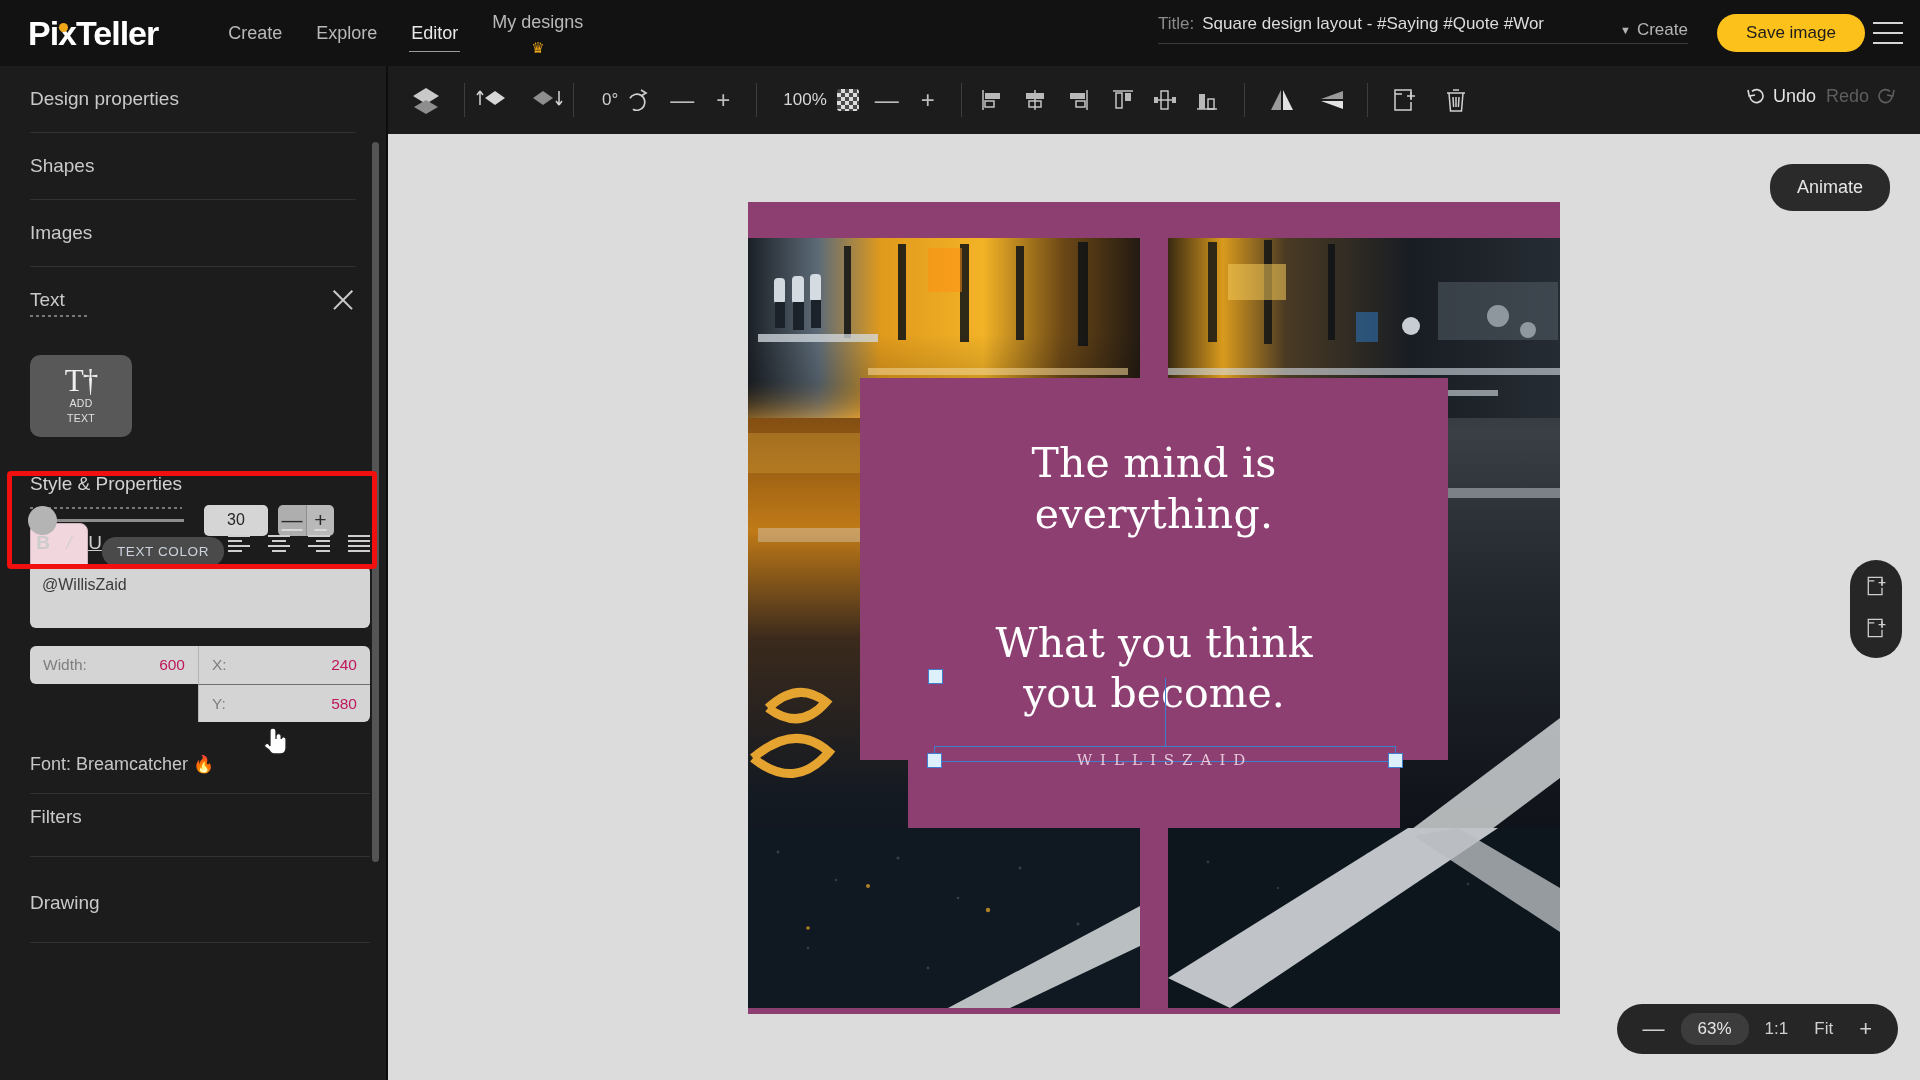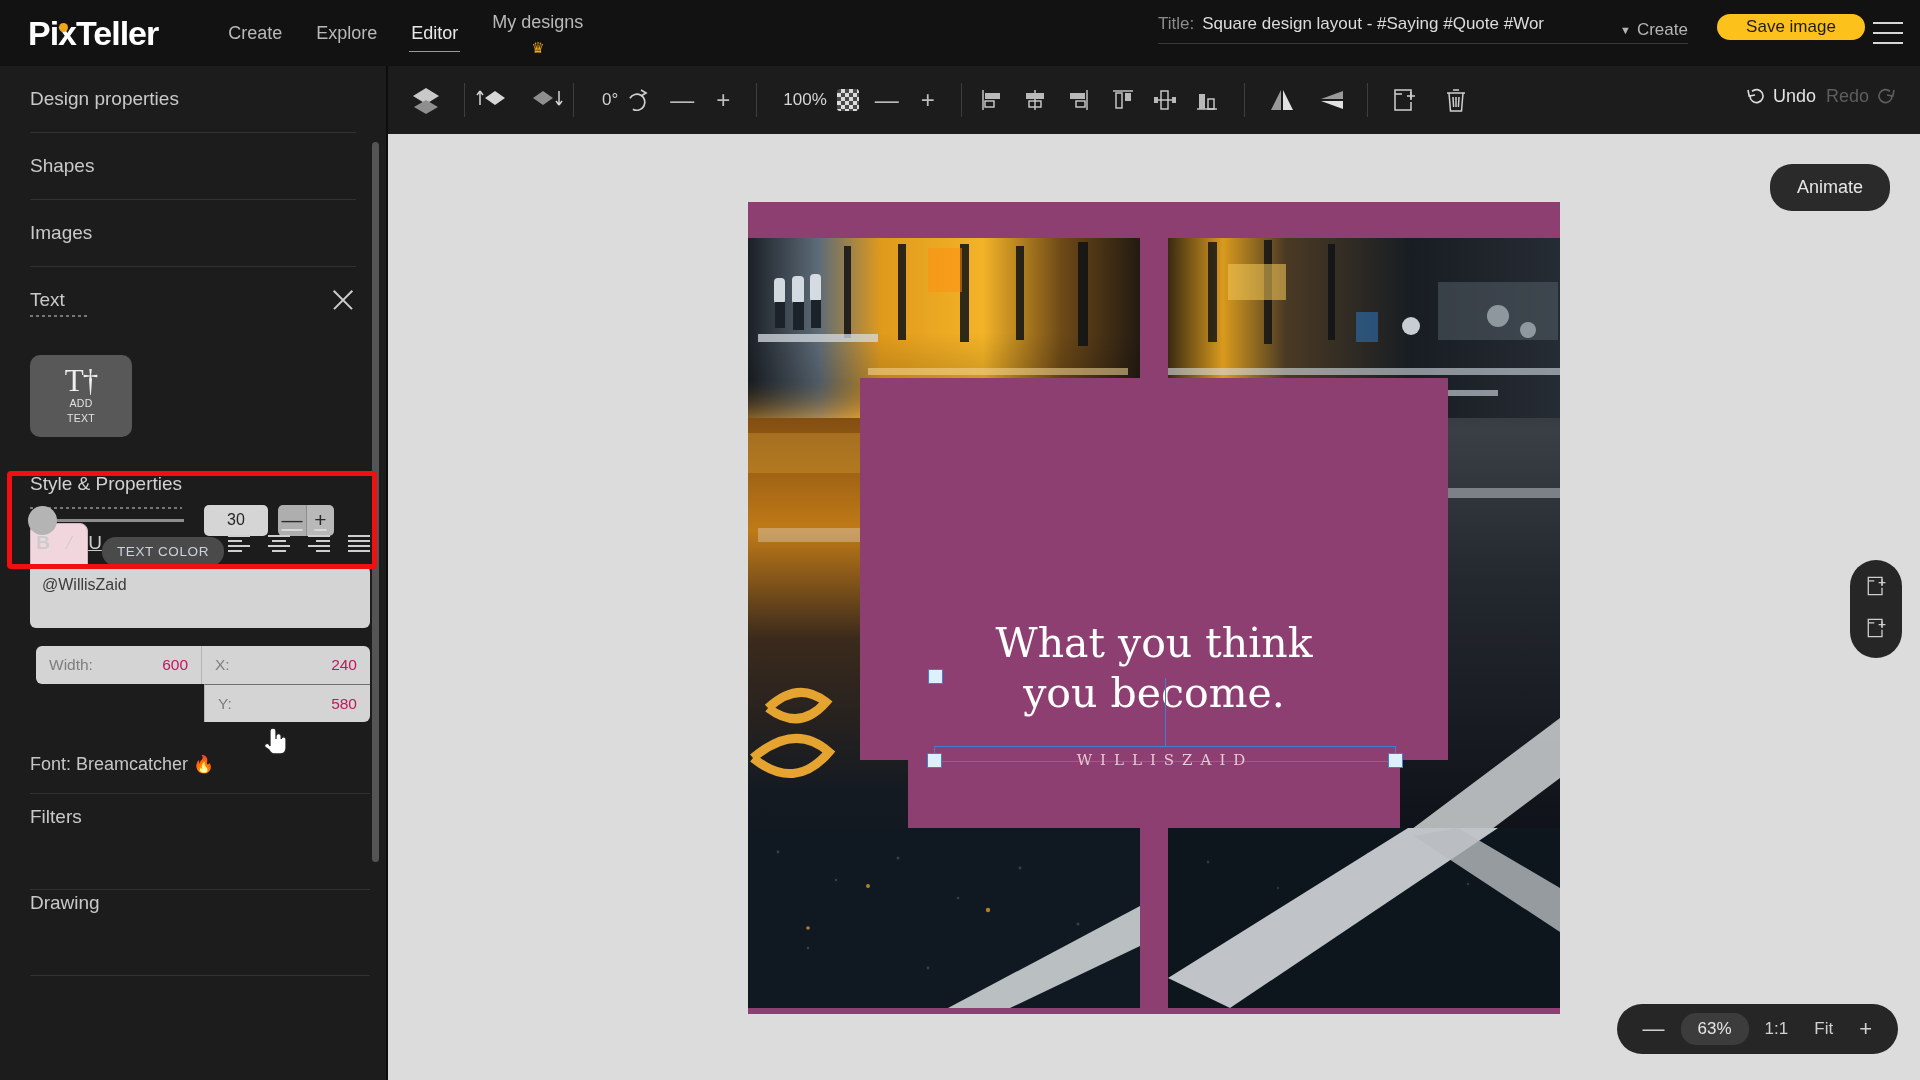--- a/index.html
+++ b/index.html
@@ -47,21 +47,21 @@
     font-size:17px; color:#dcdcdc; white-space:nowrap;
     overflow:hidden; text-overflow:clip; flex:1;
   }
   .privacy{
     position:absolute; left:1620px; top:20px;
     font-size:17px; color:#b5b5b5; display:flex; align-items:center; gap:6px;
     cursor:pointer;
   }
   .caret{ font-size:11px; }
   .saveimg{
-    position:absolute; left:1717px; top:14px; width:148px; height:26px;
+    position:absolute; left:1717px; top:14px; width:148px; height:38px;
     background:#fcc21b; color:#1c1c1c; border:none; border-radius:19px;
     font-size:17px; font-family:"Liberation Sans", sans-serif; cursor:pointer;
   }
   .hamburger{
     position:absolute; left:1873px; top:22px; width:30px; height:22px;
     display:flex; flex-direction:column; justify-content:space-between; cursor:pointer;
   }
   .hamburger span{ display:block; height:2px; background:#d6d6d6; width:100%; }
 
   
@@ -159,42 +159,42 @@
     position:absolute; left:262px; top:660px; width:26px; height:32px; z-index:12;
   }
 
   .textarea{
     position:absolute; left:30px; top:500px; width:340px; height:62px;
     background:#d4d4d4; color:#3b3b3b; border:none; border-radius:6px;
     font-size:16px; padding:10px 12px; font-family:"Liberation Sans",sans-serif;
     resize:none;
   }
   .dimgrid{ position:absolute; left:30px; top:580px; width:340px; }
-  .dimrow{ display:flex;margin-left:6px; }
+  .dimrow{ display:flex; }
   .fld{
     background:#d4d4d4; color:#2e2e2e; height:38px; display:flex; align-items:center;
     padding:0 13px; font-size:15.5px;
   }
   .fld .lbl{ color:#7e7e7e; }
   .fld .val{ margin-left:auto; color:#be185d; }
   .fld.w{ width:168px; border-radius:6px 0 0 6px; }
   .fld.x{ width:172px; border-radius:0 6px 0 0; border-left:1px solid #b4b4b4; }
   .fld.y{ width:172px; margin-left:168px; border-radius:0 0 6px 0;
           border-top:1px solid #6f6f6f; border-left:1px solid #b4b4b4; }
 
   .fontrow{
     position:absolute; left:30px; top:688px; width:340px; font-size:18px;
     color:#c6c6c6; padding-bottom:18px; border-bottom:1px solid #313131;
   }
   .fontrow .fname{ color:#c6c6c6; }
   .flame{ color:#ff3b17; font-size:17px; }
 
   .lowrow{
     position:absolute; left:30px; width:340px; font-size:19px; color:#c9c9c9;
-    padding-bottom:61px; border-bottom:1px solid #313131; cursor:pointer;
+    padding-bottom:28px; border-bottom:1px solid #313131; cursor:pointer;
   }
 
   #scrollbar{
     position:absolute; right:7px; top:76px; width:7px; height:720px;
     background:#545454; border-radius:4px; cursor:pointer;
   }
   .paneldivider{
     position:absolute; left:386px; top:66px; width:2px; height:1014px; background:#0d0d0d;
   }
 
@@ -747,20 +747,24 @@
             <circle cx="200" cy="26" r="1.5"></circle>
           <circle cx="300" cy="56" r="1.3"></circle>
             <circle cx="70" cy="140" r="1.4"></circle>
         </g>
         <path d="M0 150 L240 0 L330 0 L62 180 Z" fill="#cfd3d6" opacity=".92"></path>
         <path d="M290 0 L392 60 L392 104 L246 8 Z" fill="#b8bdc1" opacity=".8"></path>
       </svg>
     </div>
 
     <div class="quotebox">
+      <div class="quote">
+        <div>The mind is</div>
+        <div>everything.</div>
+      </div>
       <div class="quote2">
         <div>What you think</div>
         <div>you become.</div>
       </div>
     </div>
 
     <div class="sel">
       <div class="author">WILLISZAID</div>
       <div class="rotline"></div>
       <div class="rothandle"></div>

